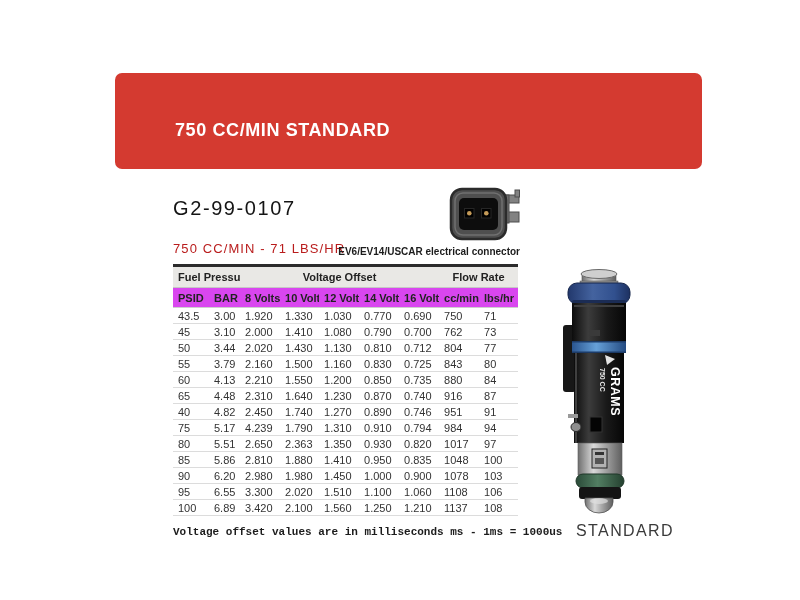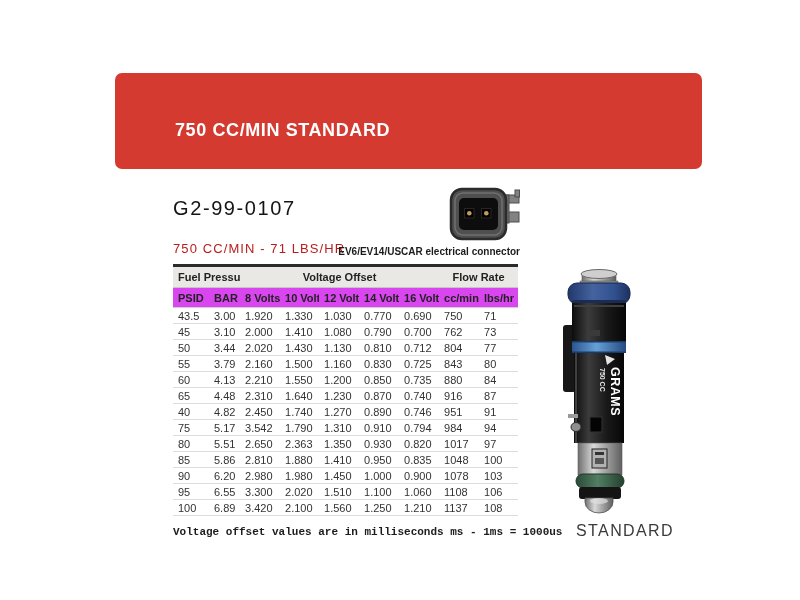--- a/index.html
+++ b/index.html
@@ -187,21 +187,21 @@
           <td>1.740</td>
           <td>1.270</td>
           <td>0.890</td>
           <td>0.746</td>
           <td>951</td>
           <td>91</td>
         </tr>
         <tr>
           <td>75</td>
           <td>5.17</td>
-          <td>3.542</td>
+          <td>4.239</td>
           <td>1.790</td>
           <td>1.310</td>
           <td>0.910</td>
           <td>0.794</td>
           <td>984</td>
           <td>94</td>
         </tr>
         <tr>
           <td>80</td>
           <td>5.51</td>

